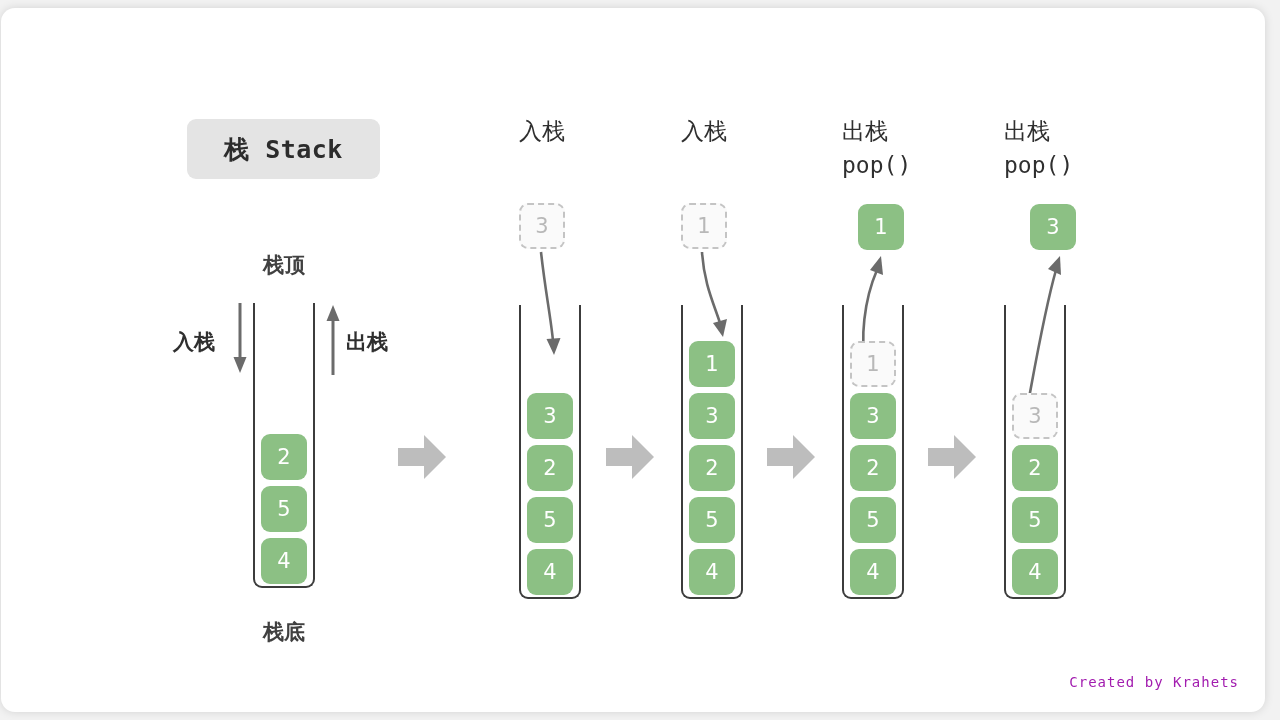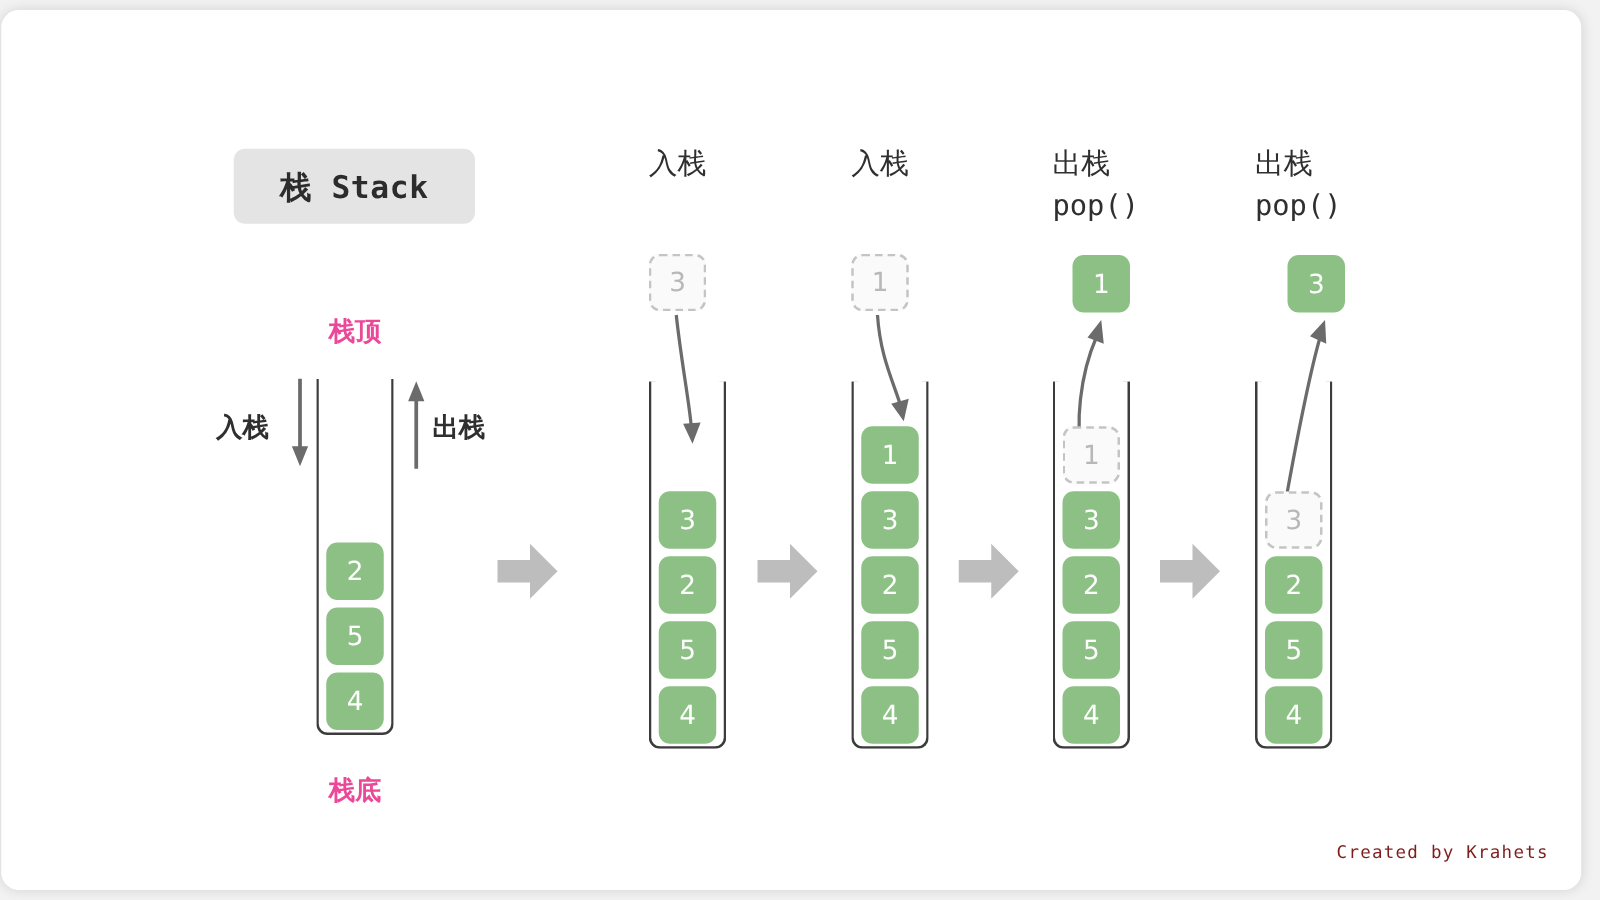--- a/index.html
+++ b/index.html
@@ -143,33 +143,33 @@
   .side-label {
     font-size: 21px;
     font-weight: bold;
     color: #2f2f2f;
     font-family: "DejaVu Sans", "Liberation Sans", sans-serif;
     white-space: nowrap;
   }
   .tb-label {
     font-size: 21px;
     font-weight: bold;
-    color: #ec4899;
+    color: #404040;
     font-family: "DejaVu Sans", "Liberation Sans", sans-serif;
     text-align: center;
     width: 120px;
   }
 
   
   #footer {
     right: 26px;
     bottom: 22px;
     font-family: "DejaVu Sans Mono", "Liberation Mono", monospace;
     font-size: 14px;
-    color: #7f1d1d;
+    color: #a21caf;
     letter-spacing: 1px;
   }
 
   svg { overflow: visible; }
 </style>
 </head>
 <body>
 
 <div id="card">
 

